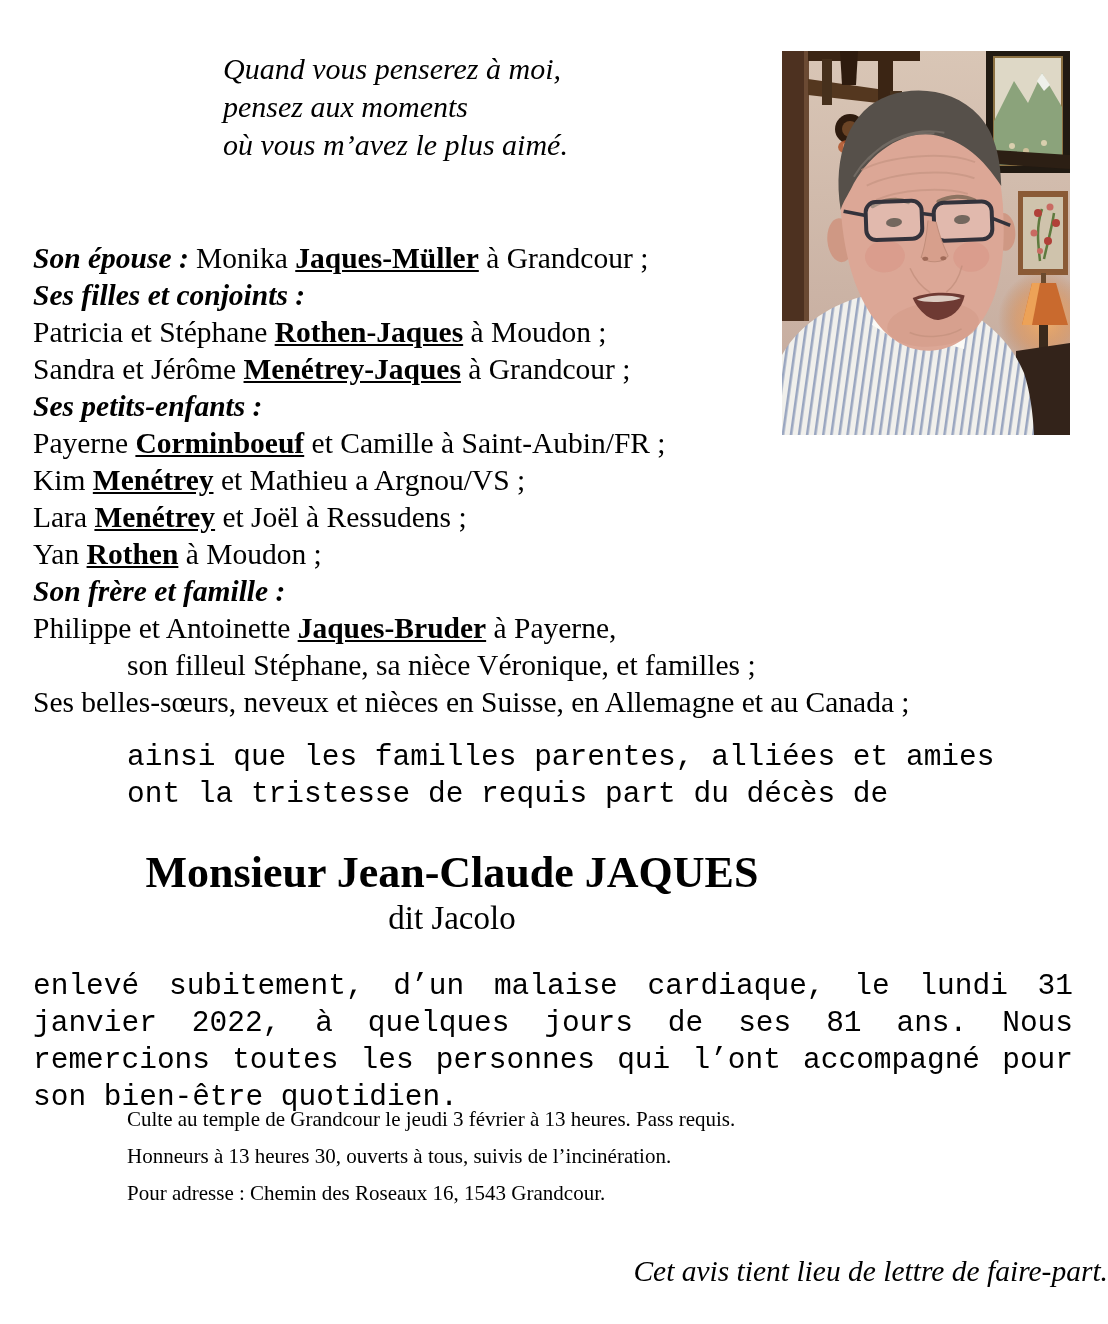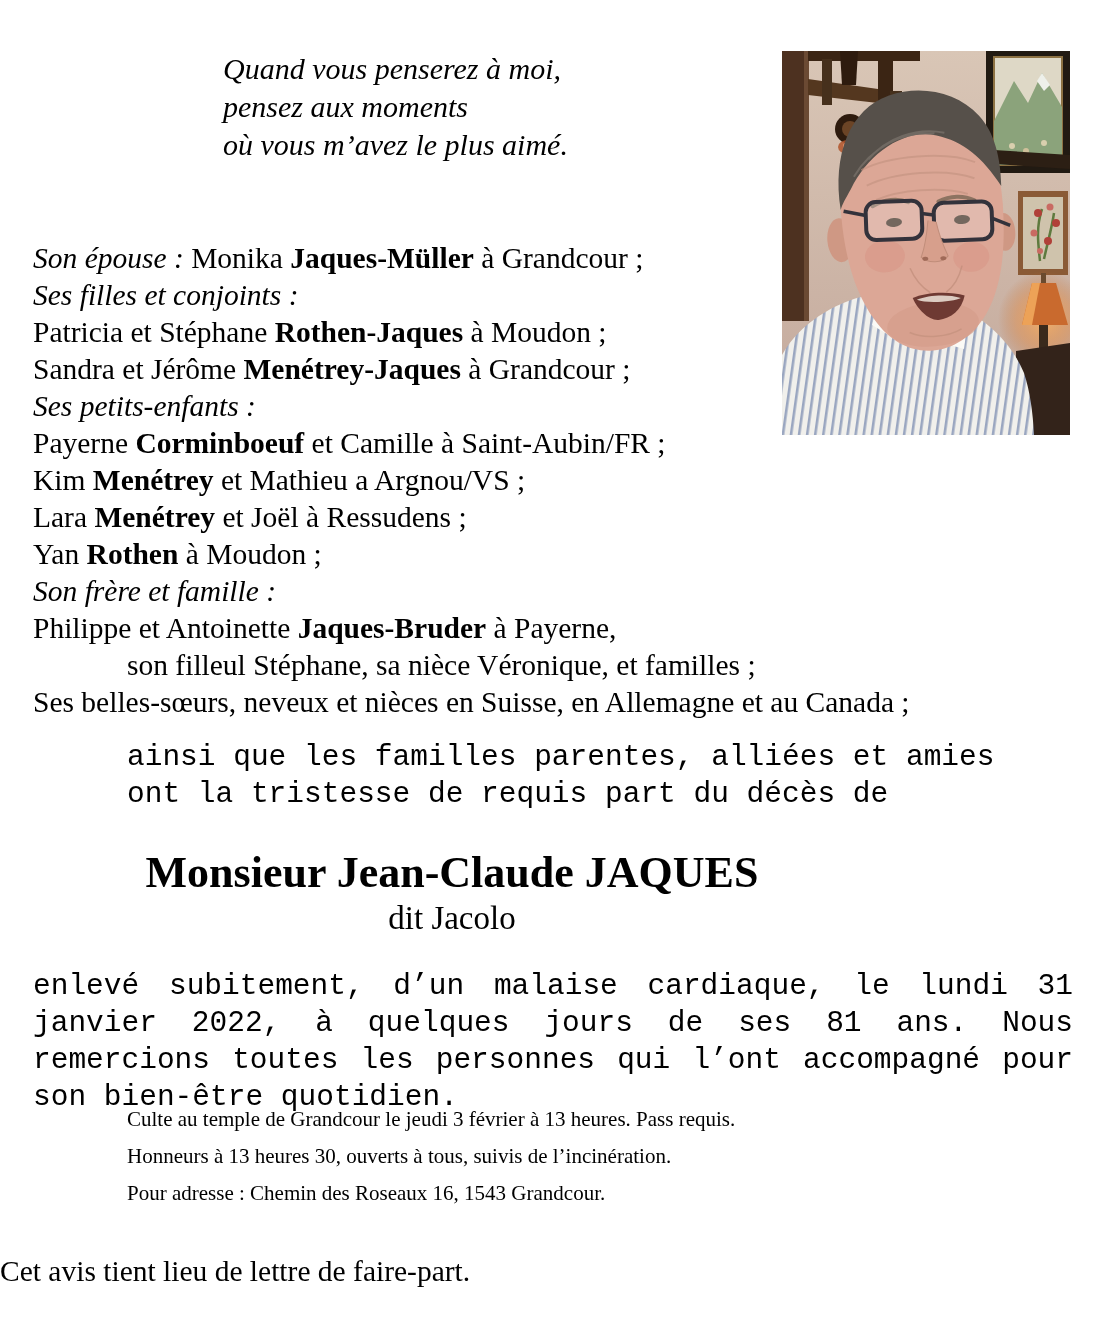--- a/index.html
+++ b/index.html
@@ -21,22 +21,22 @@
   .photo{
     left:782px;top:51px;width:288px;height:384px;
   }
   .photo svg{display:block;width:100%;height:100%;}
   .family{
     left:33px;top:240px;width:1060px;
     font-size:29.5px;line-height:37px;
   }
   .fam-line{white-space:nowrap;}
   .fam-line.indent{padding-left:94px;}
-  .it{font-style:italic;}
-  .bd{font-weight:bold;}
+  .it{font-style:italic;font-weight:bold;}
+  .bd{font-weight:bold;text-decoration:underline;}
   .intro{
     left:127px;top:739px;
     font-size:29.5px;line-height:37px;
     white-space:nowrap;
     font-family:Liberation Mono, monospace;
   }
   .title-block{left:0;top:846px;width:904px;text-align:center;}
   .deceased-name{font-size:44px;font-weight:bold;line-height:54px;}
   .nickname{font-size:33px;line-height:36px;}
   .announce{
@@ -44,22 +44,22 @@
     font-size:29.5px;line-height:37px;
     text-align:justify;
     font-family:Liberation Mono, monospace;
   }
   .ceremony{
     left:127px;top:1101px;
     font-size:21px;line-height:37px;
     white-space:nowrap;
   }
   .closing{
-    left:0;top:1253px;width:1108px;text-align:left;
-    font-size:29.5px;line-height:37px;
+    left:0;top:1253px;width:1108px;text-align:right;
+    font-size:29.5px;line-height:37px;font-style:italic;
   }
 </style>
 </head>
 <body>
 
 <div class="page">
 
   <div class="abs quote">
     <div>Quand vous penserez à moi,</div>
     <div>pensez aux moments</div>

